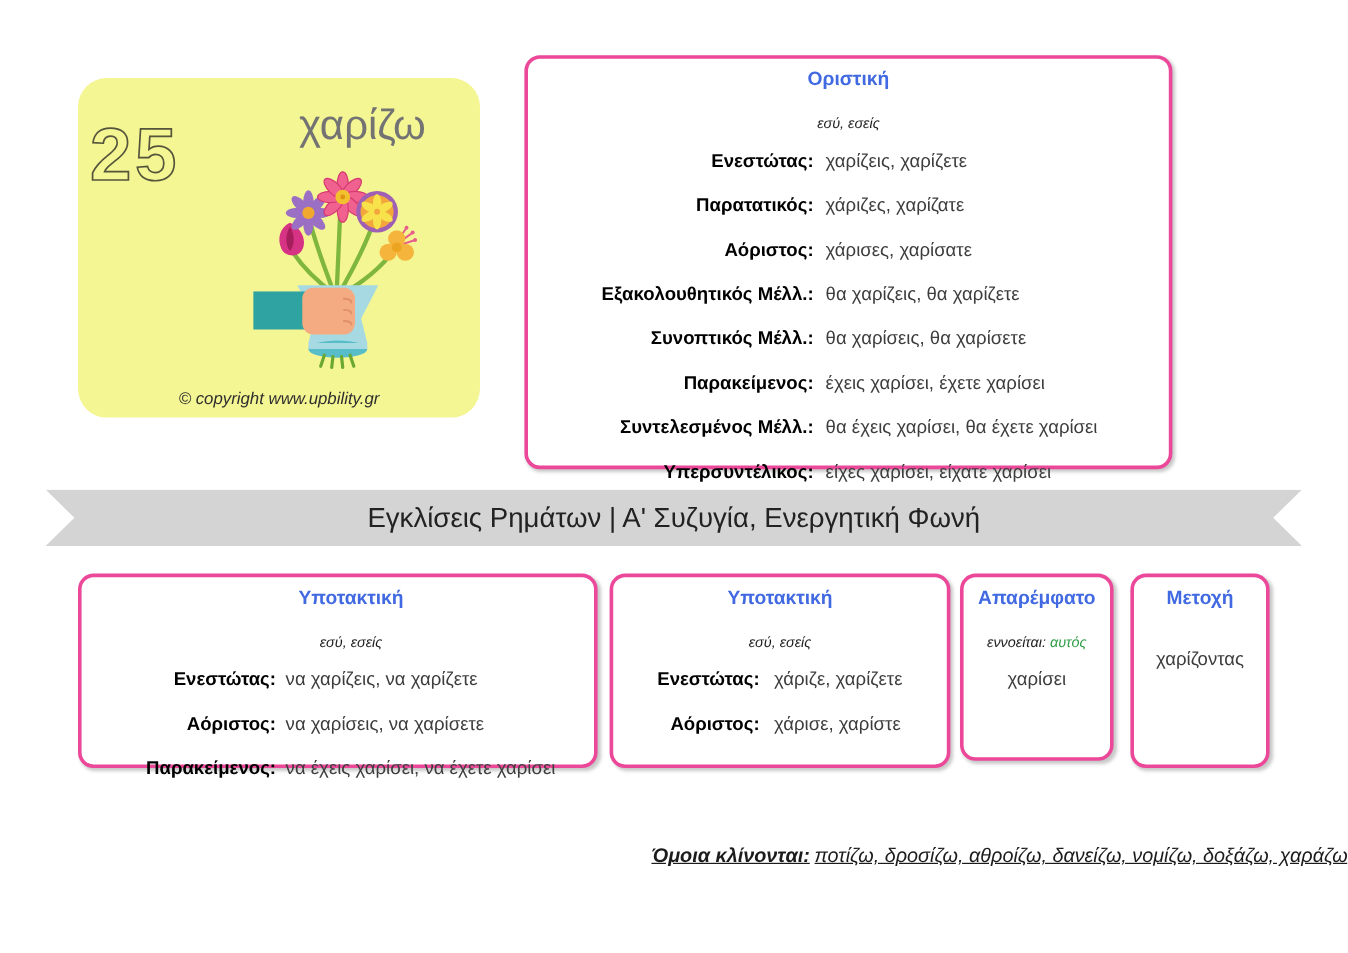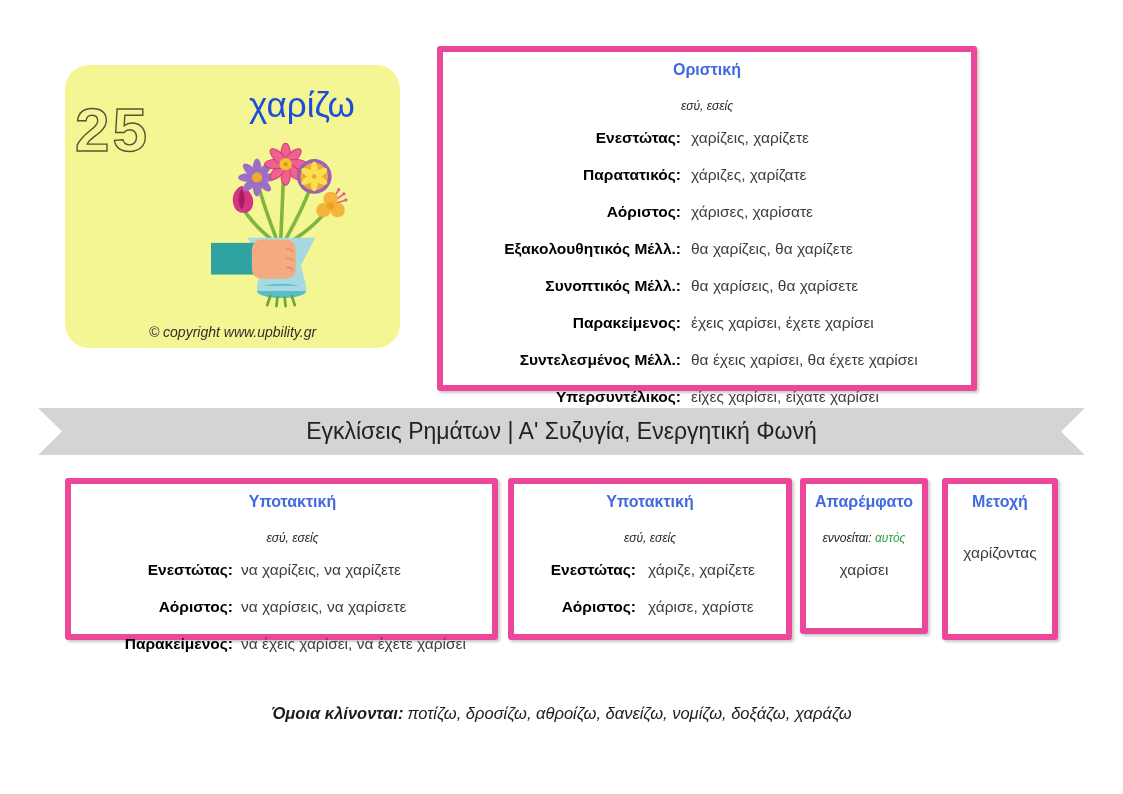--- a/index.html
+++ b/index.html
@@ -9,27 +9,27 @@
 
   
   .verb-card { position:absolute; left:65px; top:65px; width:335px; height:283px;
                background:#f4f593; border-radius:24px; }
   .card-number { position:absolute; left:10px; top:34px; font-size:62px; line-height:1;
                  font-weight:bold; letter-spacing:3px; color:#72724e; }
   @supports (-webkit-text-stroke: 1px #000) {
     .card-number { color:transparent; -webkit-text-stroke:1.4px #55553c; }
   }
   .card-verb { position:absolute; left:138px; top:20px; width:198px; text-align:center;
-               font-size:35px; color:#1d4ed8; }
+               font-size:35px; color:#737373; }
   .card-art { position:absolute; left:146px; top:74px; width:138px; height:172px; }
   .card-copyright { position:absolute; bottom:8px; left:0; width:100%; text-align:center;
                     font-style:italic; font-size:14px; color:#2e2e2e; }
 
   
-  .cbox { position:absolute; background:#ffffff; border:6px solid #ec4899; border-radius:3px;
+  .cbox { position:absolute; background:#ffffff; border:3px solid #ec4899; border-radius:13px;
           box-shadow:2px 2px 3px rgba(0,0,0,0.22); padding-top:8px; }
   .box-title { text-align:center; font-weight:bold; font-size:16px; color:#4169e1; line-height:20px; }
   .box-subtitle { text-align:center; font-style:italic; font-size:12px; color:#1c1c1c;
                   line-height:16px; margin-top:18px; }
   .subtitle-spacer { height:17px; }
   .rows { margin-top:5px; }
   .t-row { display:grid; height:37px; align-items:center; }
   .t-label { text-align:right; font-weight:bold; font-size:15.5px; color:#000; white-space:nowrap; }
   .t-value { font-size:15.5px; color:#3d3d3d; white-space:nowrap; }
 
@@ -47,22 +47,22 @@
   .single-value { text-align:center; font-size:15.5px; color:#3d3d3d; }
   .green { color:#2e9e46; }
 
   
   .ribbon { position:absolute; left:38px; top:408px; width:1047px; height:47px; background:#d4d4d4;
             clip-path:polygon(0 0,100% 0,calc(100% - 24px) 50%,100% 100%,0 100%,24px 50%);
             display:flex; align-items:center; justify-content:center; }
   .ribbon-text { font-size:23px; color:#222222; }
 
   
-  .similar-note { position:absolute; top:704px; left:0; width:100%; text-align:center;
-                  font-size:16.5px; font-style:italic; color:#1c1c1c; }
+  .similar-note { position:absolute; top:704px; left:0; width:100%; text-align:right;
+                  font-size:16.5px; font-style:italic; color:#1c1c1c;text-decoration:underline; }
   .similar-label { font-weight:bold; margin-right:4px; }
 </style>
 </head>
 <body>
 
 <div class="page">
 
   <div class="verb-card">
     <div class="card-number">25</div>
     <div class="card-verb">χαρίζω</div>

